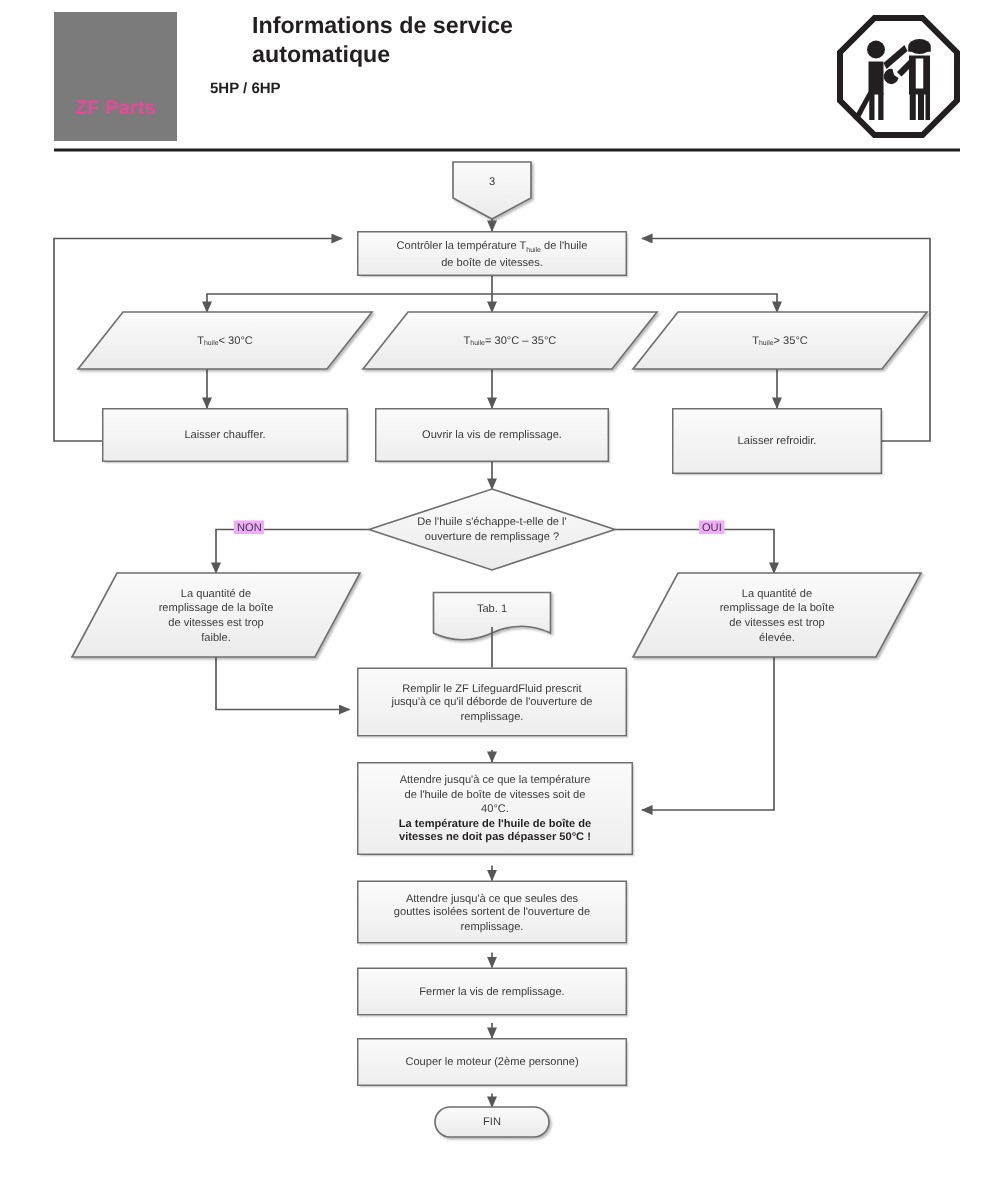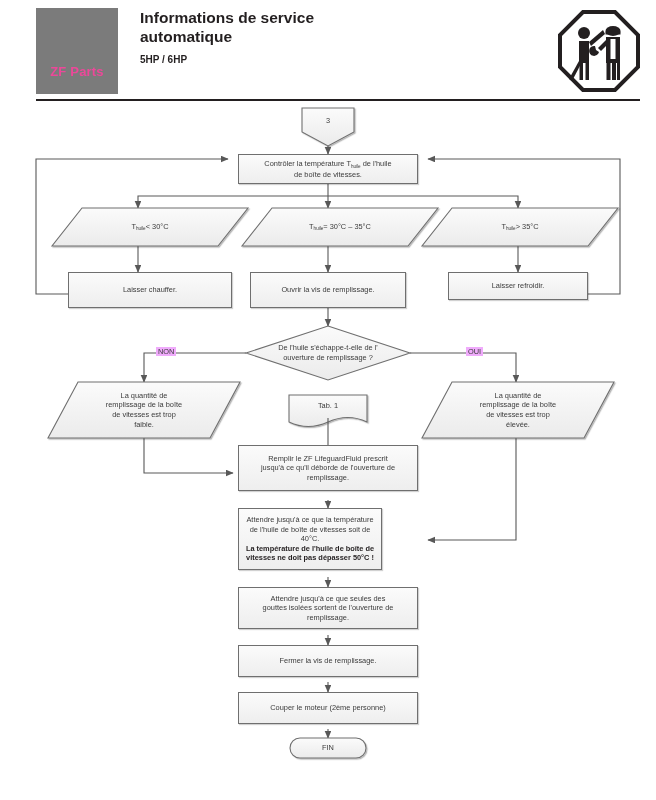--- a/index.html
+++ b/index.html
@@ -6,21 +6,21 @@
   body{width:656px;height:800px;position:relative;overflow:hidden;
        font-family:"Liberation Sans","DejaVu Sans",sans-serif;color:#231f20;}
 
   
   #header{position:absolute;left:0;top:0;width:656px;height:104px;}
   #logo-block{position:absolute;left:36px;top:8px;width:82px;height:86px;
               background:#7b7b7b;}
   #logo-text{position:absolute;left:36px;top:64px;width:82px;text-align:center;
              color:#ec4899;font-size:13px;font-weight:bold;letter-spacing:.2px;}
   #title-wrap{position:absolute;left:140px;top:8px;width:390px;}
-  .title-line{font-size:15.5px;font-weight:bold;line-height:19px;color:#231f20;}
+  .title-line{font-size:15.5px;font-weight:bold;line-height:19px;color:#231f20;margin-left:28px;}
   #subtitle{font-size:10px;font-weight:bold;margin-top:8px;color:#231f20;}
   #header-icon{position:absolute;left:557px;top:9px;width:84px;height:84px;}
   #header-rule{position:absolute;left:36px;top:99px;width:604px;height:2px;
                background:#231f20;}
 
   
   #chart{position:absolute;left:0;top:104px;width:656px;height:696px;}
   #chart svg{position:absolute;left:0;top:0;}
 
   .node{position:absolute;box-sizing:border-box;display:flex;align-items:center;
@@ -158,21 +158,21 @@
   <div class="node" style="left:430px;top:104px;width:180px;height:38px;">
     <span class="txt"><span>T</span><sub>huile</sub><span>&gt; 35°C</span></span>
   </div>
 
   <div class="node rect" style="left:68px;top:168px;width:164px;height:36px;">
     <span class="txt">Laisser chauffer.</span>
   </div>
   <div class="node rect" style="left:250px;top:168px;width:156px;height:36px;">
     <span class="txt">Ouvrir la vis de remplissage.</span>
   </div>
-  <div class="node rect" style="left:448px;top:168px;width:140px;height:28px;">
+  <div class="node rect" style="left:448px;top:168px;width:140px;height:44px;">
     <span class="txt">Laisser refroidir.</span>
   </div>
 
   <div class="node" style="left:252px;top:233px;width:152px;height:32px;">
     <span class="txt">
       <span>De l'huile s'échappe-t-elle de l'</span><br>
       <span>ouverture de remplissage ?</span>
     </span>
   </div>
   <div class="lbl" style="left:156px;top:243px;">NON</div>
@@ -200,21 +200,21 @@
   </div>
 
   <div class="node rect" style="left:238px;top:341px;width:180px;height:46px;">
     <span class="txt">
       <span>Remplir le ZF LifeguardFluid  prescrit</span><br>
       <span>jusqu'à ce qu'il déborde de l'ouverture de</span><br>
       <span>remplissage.</span>
     </span>
   </div>
 
-  <div class="node rect" style="left:238px;top:404px;width:144px;height:62px;align-items:center;">
+  <div class="node rect" style="left:238px;top:404px;width:184px;height:62px;align-items:center;">
     <span class="txt">
       <span>Attendre jusqu'à ce que la température</span><br>
       <span>de l'huile de boîte de vitesses soit de</span><br>
       <span>40°C.</span><br>
       <span class="bold">La température de l'huile de boîte de</span><br>
       <span class="bold">vitesses ne doit pas dépasser 50°C !</span>
     </span>
   </div>
 
   <div class="node rect" style="left:238px;top:483px;width:180px;height:42px;justify-content:center;">

